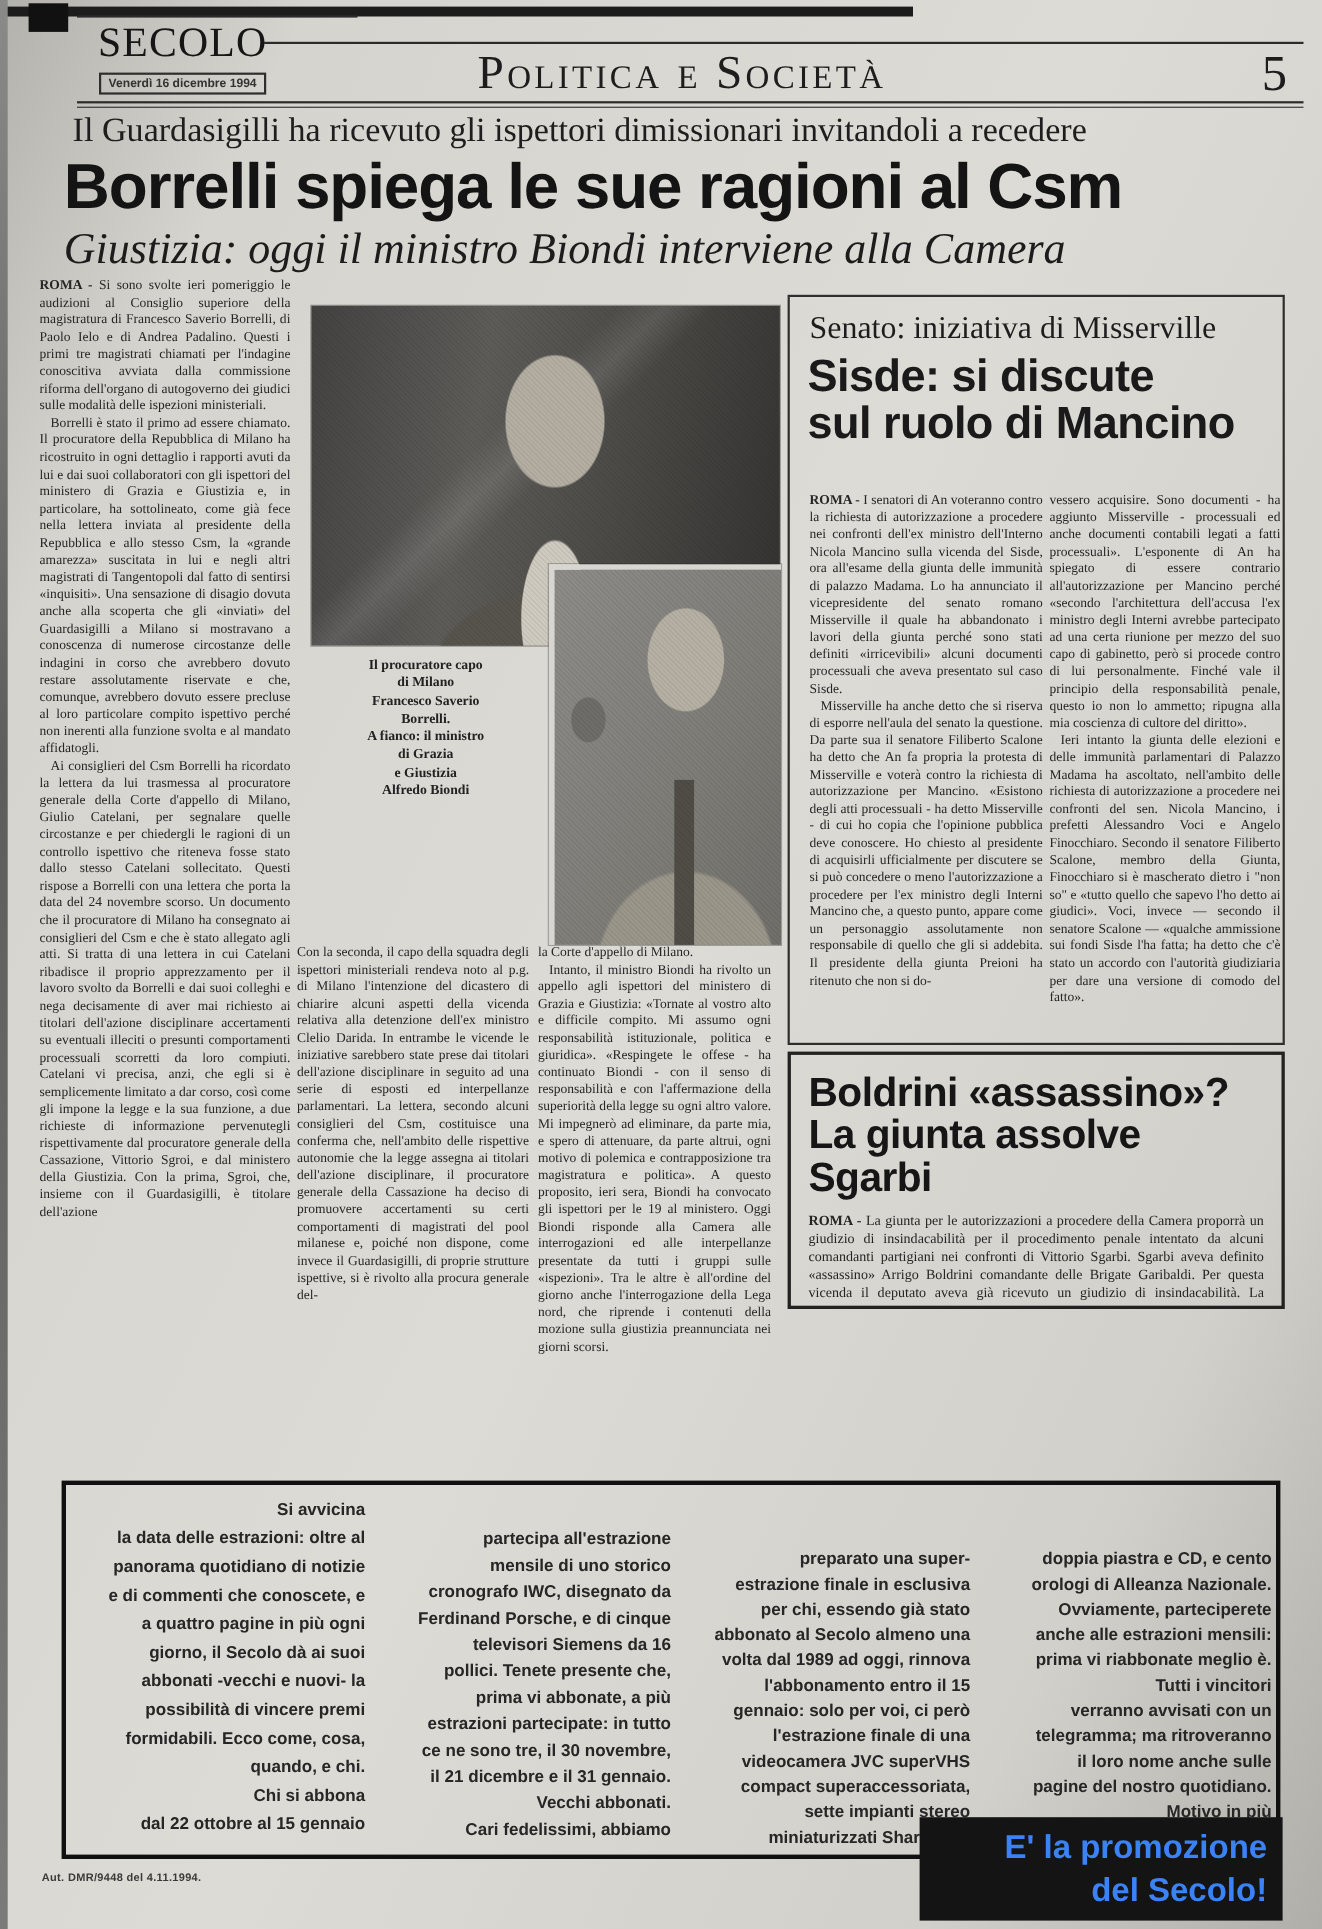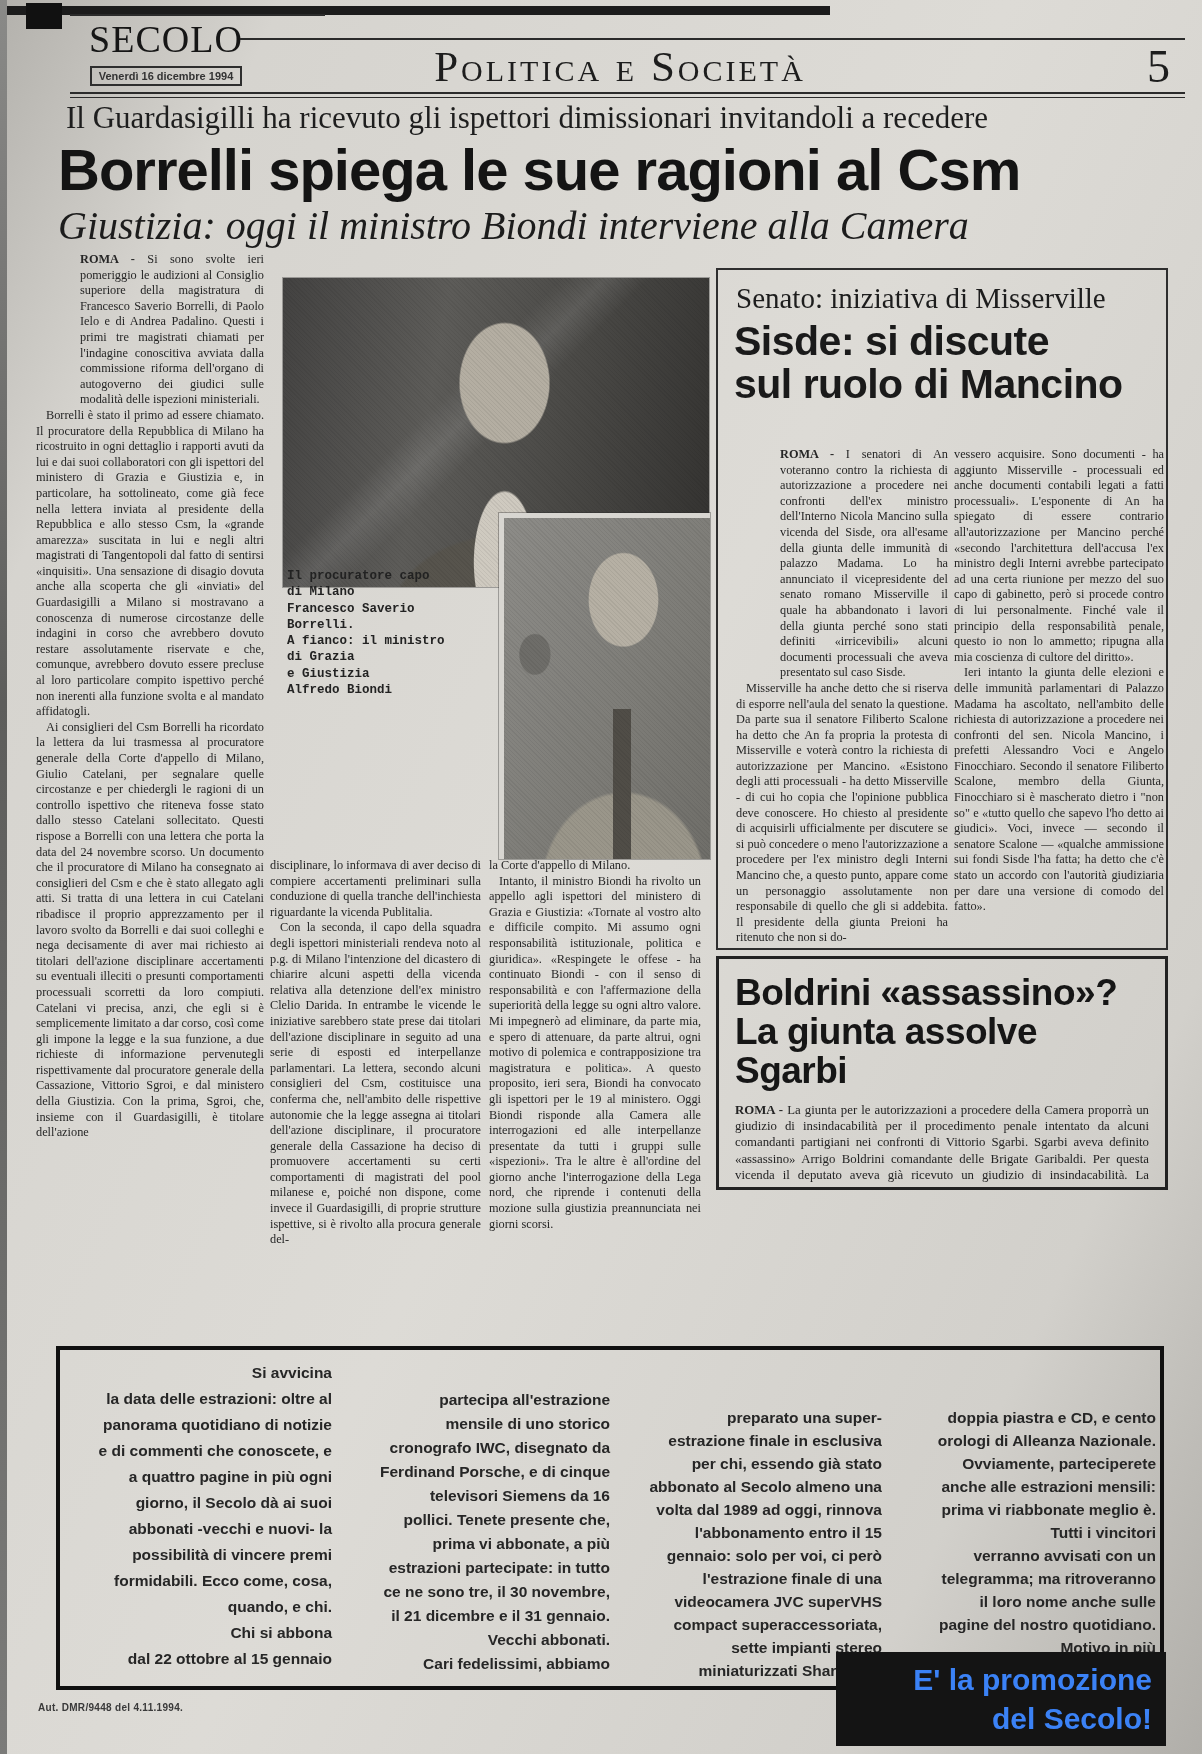--- a/index.html
+++ b/index.html
@@ -23,21 +23,21 @@
   .page-number{position:absolute;right:32px;top:40px;font-size:46px;color:#1d1d1d;}
   
   .kicker{position:absolute;left:66px;top:100px;width:1110px;font-size:31px;color:#1e1e1e;white-space:nowrap;}
   .headline{position:absolute;left:58px;top:136px;width:1125px;
     font-family:"Liberation Sans",sans-serif;font-weight:bold;font-size:58px;letter-spacing:-1px;color:#141414;white-space:nowrap;}
   .subhead{position:absolute;left:58px;top:202px;width:1120px;font-style:italic;font-size:40px;color:#1c1c1c;white-space:nowrap;}
   
   .body-text{position:absolute;font-size:12.3px;line-height:15.6px;text-align:justify;color:#262626;overflow:hidden;}
   .body-text p{margin:0;}
   .body-text p.para{text-indent:10px;}
-  .body-text .lead{text-indent:0;margin-left:44px;}
+  .body-text .lead{text-indent:0;}
   .body-text [data-first-flush] p:first-child, [data-first-flush] p:first-child{text-indent:0;}
   .dateline{font-weight:bold;}
   
   .photo{position:absolute;box-shadow:0 0 0 1px rgba(40,40,40,.35);}
   .photo::after{content:"";position:absolute;inset:0;
     background:repeating-linear-gradient(45deg,rgba(0,0,0,.06) 0 1px,transparent 1px 3px);}
   .photo-borrelli{left:283px;top:278px;width:426px;height:309px;
     background:
       radial-gradient(75px 100px at 52% 34%,#b4aea2 59%,rgba(0,0,0,0) 61%),
       radial-gradient(20px 9px at 52% 47%,#6e6a62 58%,rgba(0,0,0,0) 62%),
@@ -45,23 +45,23 @@
       radial-gradient(195px 150px at 52% 112%,#57544d 58%,rgba(0,0,0,0) 60%),
       linear-gradient(135deg,rgba(255,255,255,0) 38%,rgba(255,255,255,.10) 44%,rgba(255,255,255,0) 50%),
       linear-gradient(100deg,#434241 0%,#5d5c59 35%,#4a4946 65%,#333230 100%);}
   .photo-biondi{left:499px;top:513px;width:211px;height:346px;border-left:5px solid #d8d6d1;border-top:5px solid #d8d6d1;box-sizing:border-box;
     background:
       radial-gradient(58px 78px at 58% 24%,#b6b0a4 59%,rgba(0,0,0,0) 61%),
       radial-gradient(26px 34px at 15% 40%,#6e6d69 58%,rgba(0,0,0,0) 62%),
       linear-gradient(#504d47,#504d47) 58% 100% / 18px 150px no-repeat,
       radial-gradient(140px 170px at 58% 110%,#9a968a 58%,rgba(0,0,0,0) 60%),
       linear-gradient(120deg,#8d8c88 0%,#7d7c77 60%,#6f6e69 100%);}
-  .caption{position:absolute;left:287px;top:568px;width:200px;
-    font-family:Liberation Mono, monospace;font-weight:bold;font-size:12.5px;line-height:1.3;
-    white-space:pre-line;color:#222;}
+  .caption{position:absolute;left:287px;top:596px;width:200px;
+    font-family:Liberation Serif, serif;font-weight:bold;font-size:12.5px;line-height:1.3;
+    white-space:pre-line;color:#222;text-align:center;}
   
   .sisde-box{position:absolute;left:716px;top:268px;width:452px;height:682px;
     border:2px solid #2e2e2e;box-sizing:border-box;}
   .sisde-kicker{position:absolute;left:736px;top:282px;width:420px;font-size:29px;color:#1d1d1d;}
   .sisde-headline{position:absolute;left:734px;top:320px;width:430px;
     font-family:"Liberation Sans",sans-serif;font-weight:bold;font-size:41px;line-height:1.04;
     letter-spacing:-0.5px;color:#1a1a1a;}
   
   .boldrini-box{position:absolute;left:716px;top:956px;width:452px;height:234px;
     border:3px solid #222;box-sizing:border-box;padding:14px 16px 10px 16px;overflow:hidden;}
@@ -129,21 +129,20 @@
 Francesco Saverio
 Borrelli.
 A fianco: il ministro
 di Grazia
 e Giustizia
 Alfredo Biondi</div>
   <div class="photo photo-biondi"></div>
 
   <div class="body-text" style="left:270px;top:858px;width:211px;height:417px" data-first-flush="">
     <div data-first-flush="">
-        <p class="para">disciplinare, lo informava di aver deciso di compiere accertamenti preliminari sulla conduzione di quella tranche dell'inchiesta riguardante la vicenda Publitalia.</p>
         <p class="para">Con la seconda, il capo della squadra degli ispettori ministeriali rendeva noto al p.g. di Milano l'intenzione del dicastero di chiarire alcuni aspetti della vicenda relativa alla detenzione dell'ex ministro Clelio Darida. In entrambe le vicende le iniziative sarebbero state prese dai titolari dell'azione disciplinare in seguito ad una serie di esposti ed interpellanze parlamentari. La lettera, secondo alcuni consiglieri del Csm, costituisce una conferma che, nell'ambito delle rispettive autonomie che la legge assegna ai titolari dell'azione disciplinare, il procuratore generale della Cassazione ha deciso di promuovere accertamenti su certi comportamenti di magistrati del pool milanese e, poiché non dispone, come invece il Guardasigilli, di proprie strutture ispettive, si è rivolto alla procura generale del-</p>
       </div>
   </div>
   <div class="body-text" style="left:489px;top:858px;width:212px;height:417px" data-first-flush="">
     <div data-first-flush="">
         <p class="para">la Corte d'appello di Milano.</p>
         <p class="para">Intanto, il ministro Biondi ha rivolto un appello agli ispettori del ministero di Grazia e Giustizia: «Tornate al vostro alto e difficile compito. Mi assumo ogni responsabilità istituzionale, politica e giuridica». «Respingete le offese - ha continuato Biondi - con il senso di responsabilità e con l'affermazione della superiorità della legge su ogni altro valore. Mi impegnerò ad eliminare, da parte mia, e spero di attenuare, da parte altrui, ogni motivo di polemica e contrapposizione tra magistratura e politica». A questo proposito, ieri sera, Biondi ha convocato gli ispettori per le 19 al ministero. Oggi Biondi risponde alla Camera alle interrogazioni ed alle interpellanze presentate da tutti i gruppi sulle «ispezioni». Tra le altre è all'ordine del giorno anche l'interrogazione della Lega nord, che riprende i contenuti della mozione sulla giustizia preannunciata nei giorni scorsi.</p>
       </div>
   </div>
 

